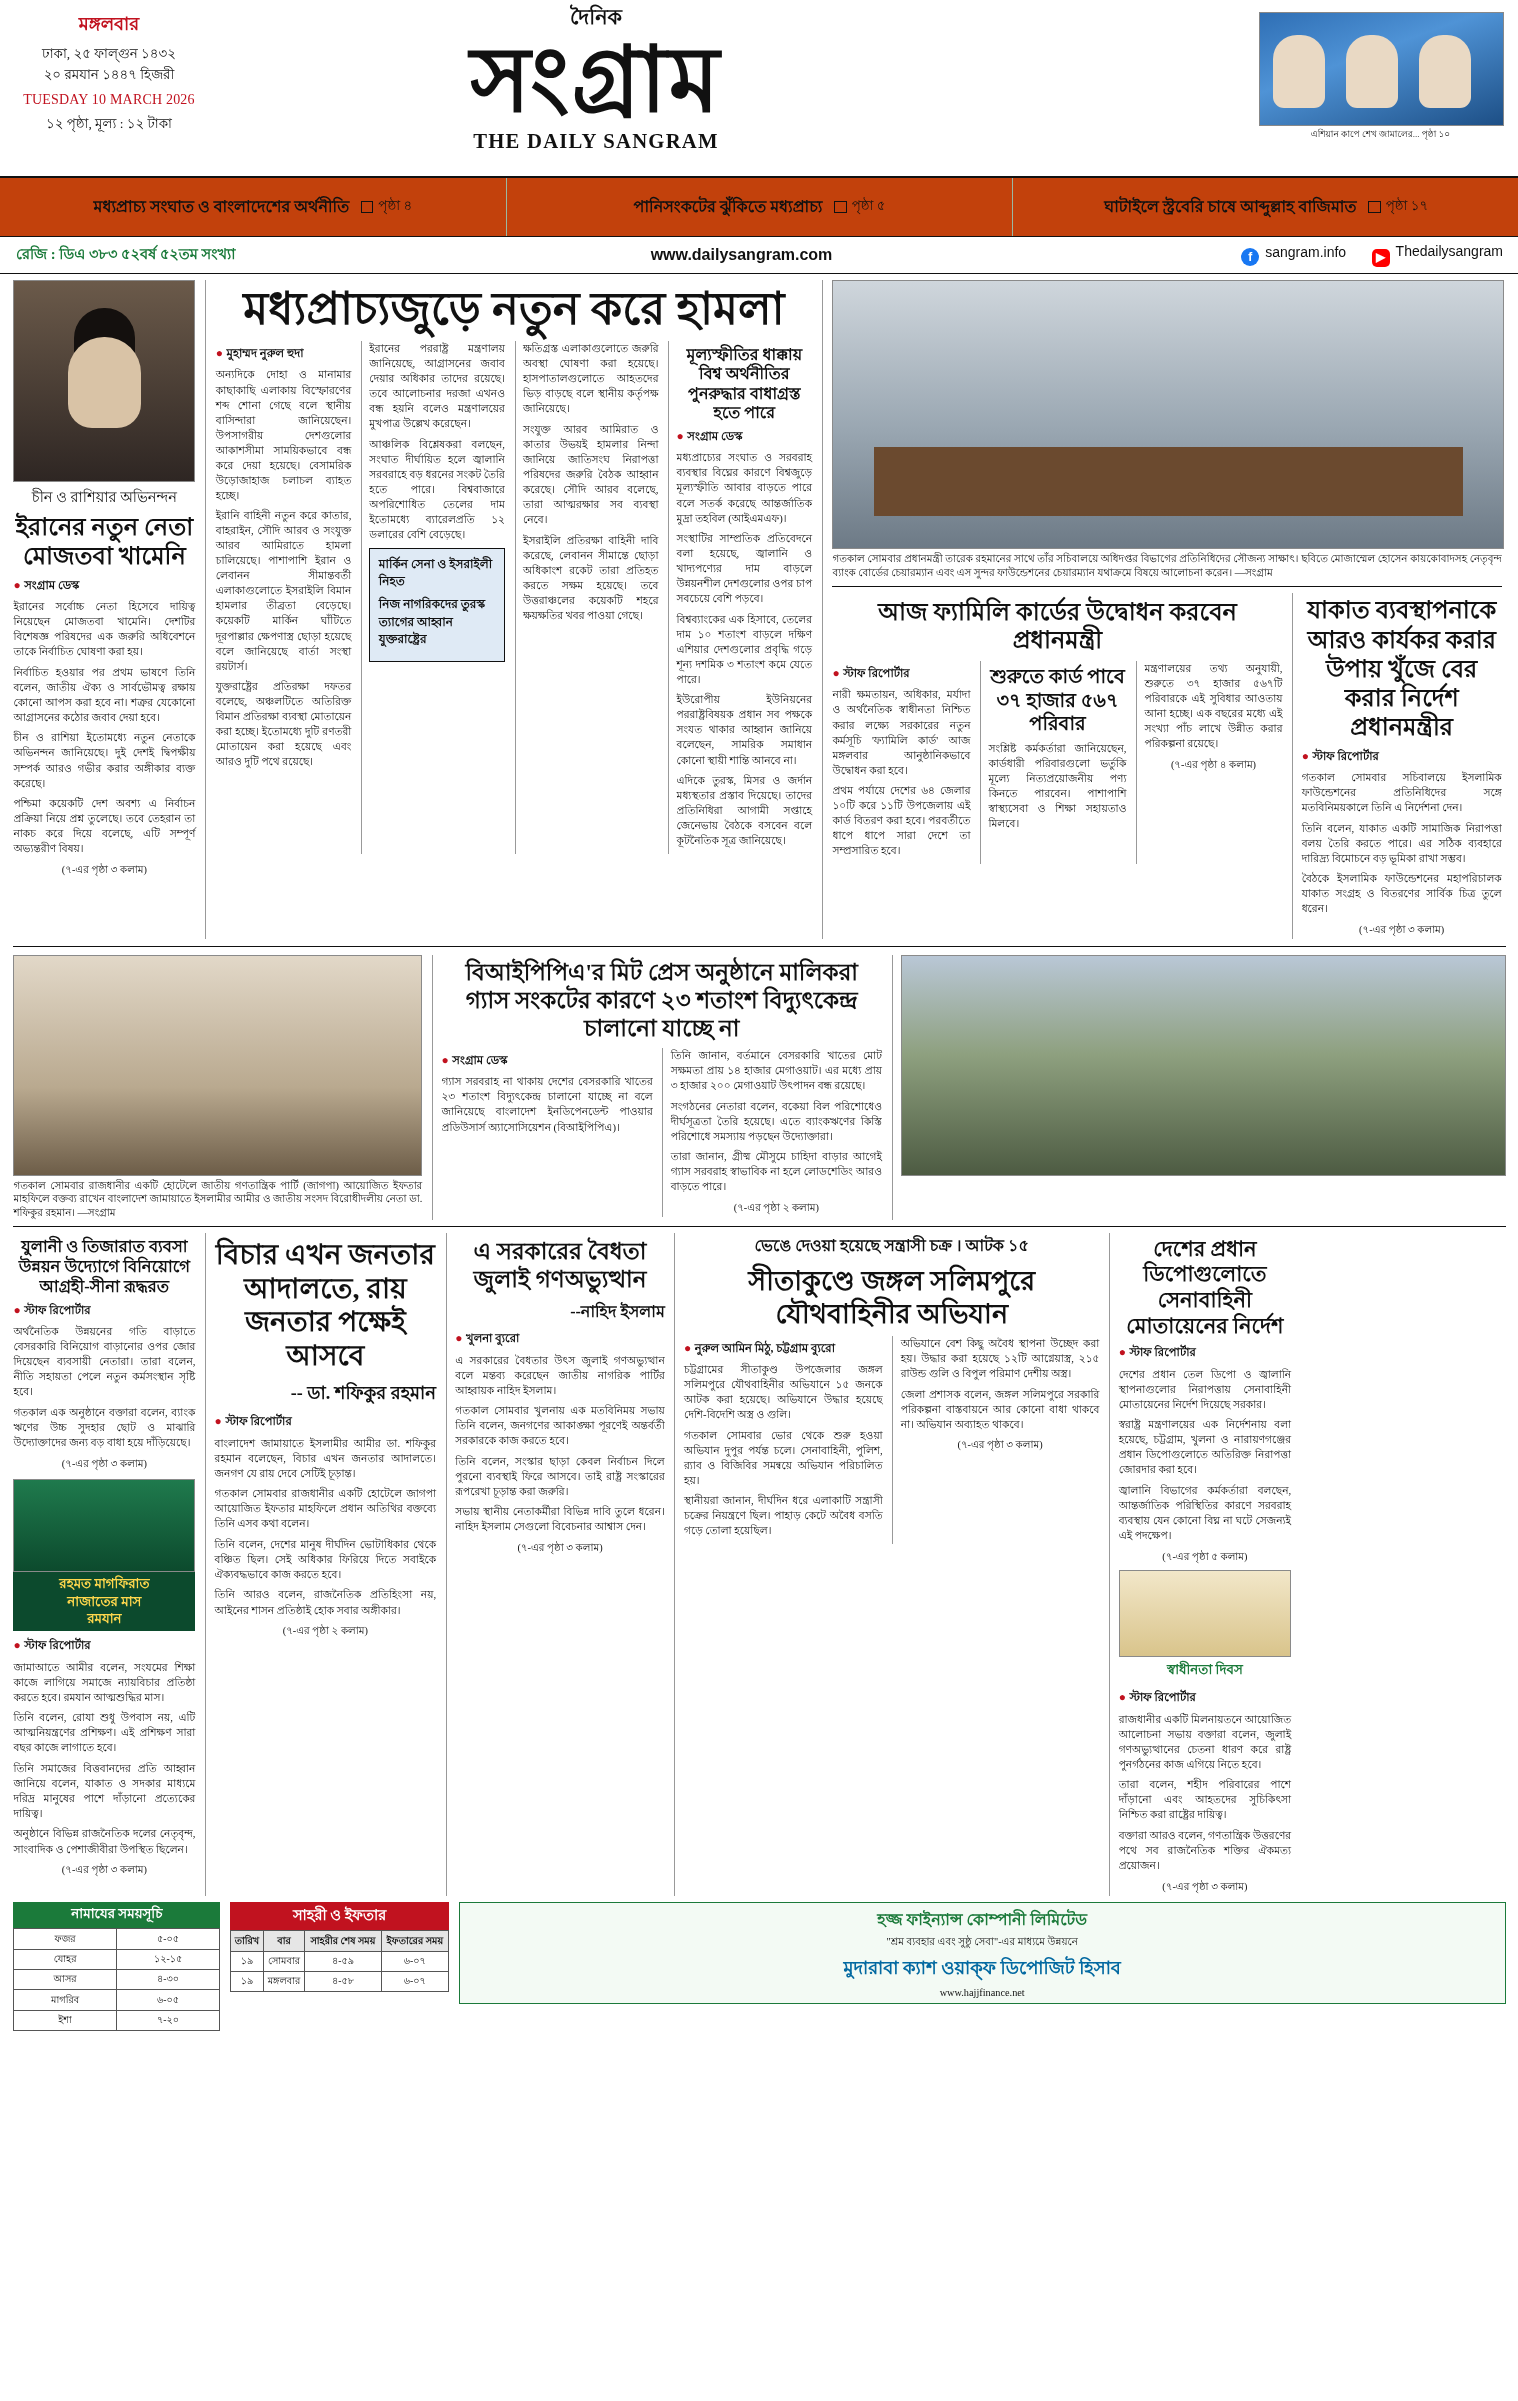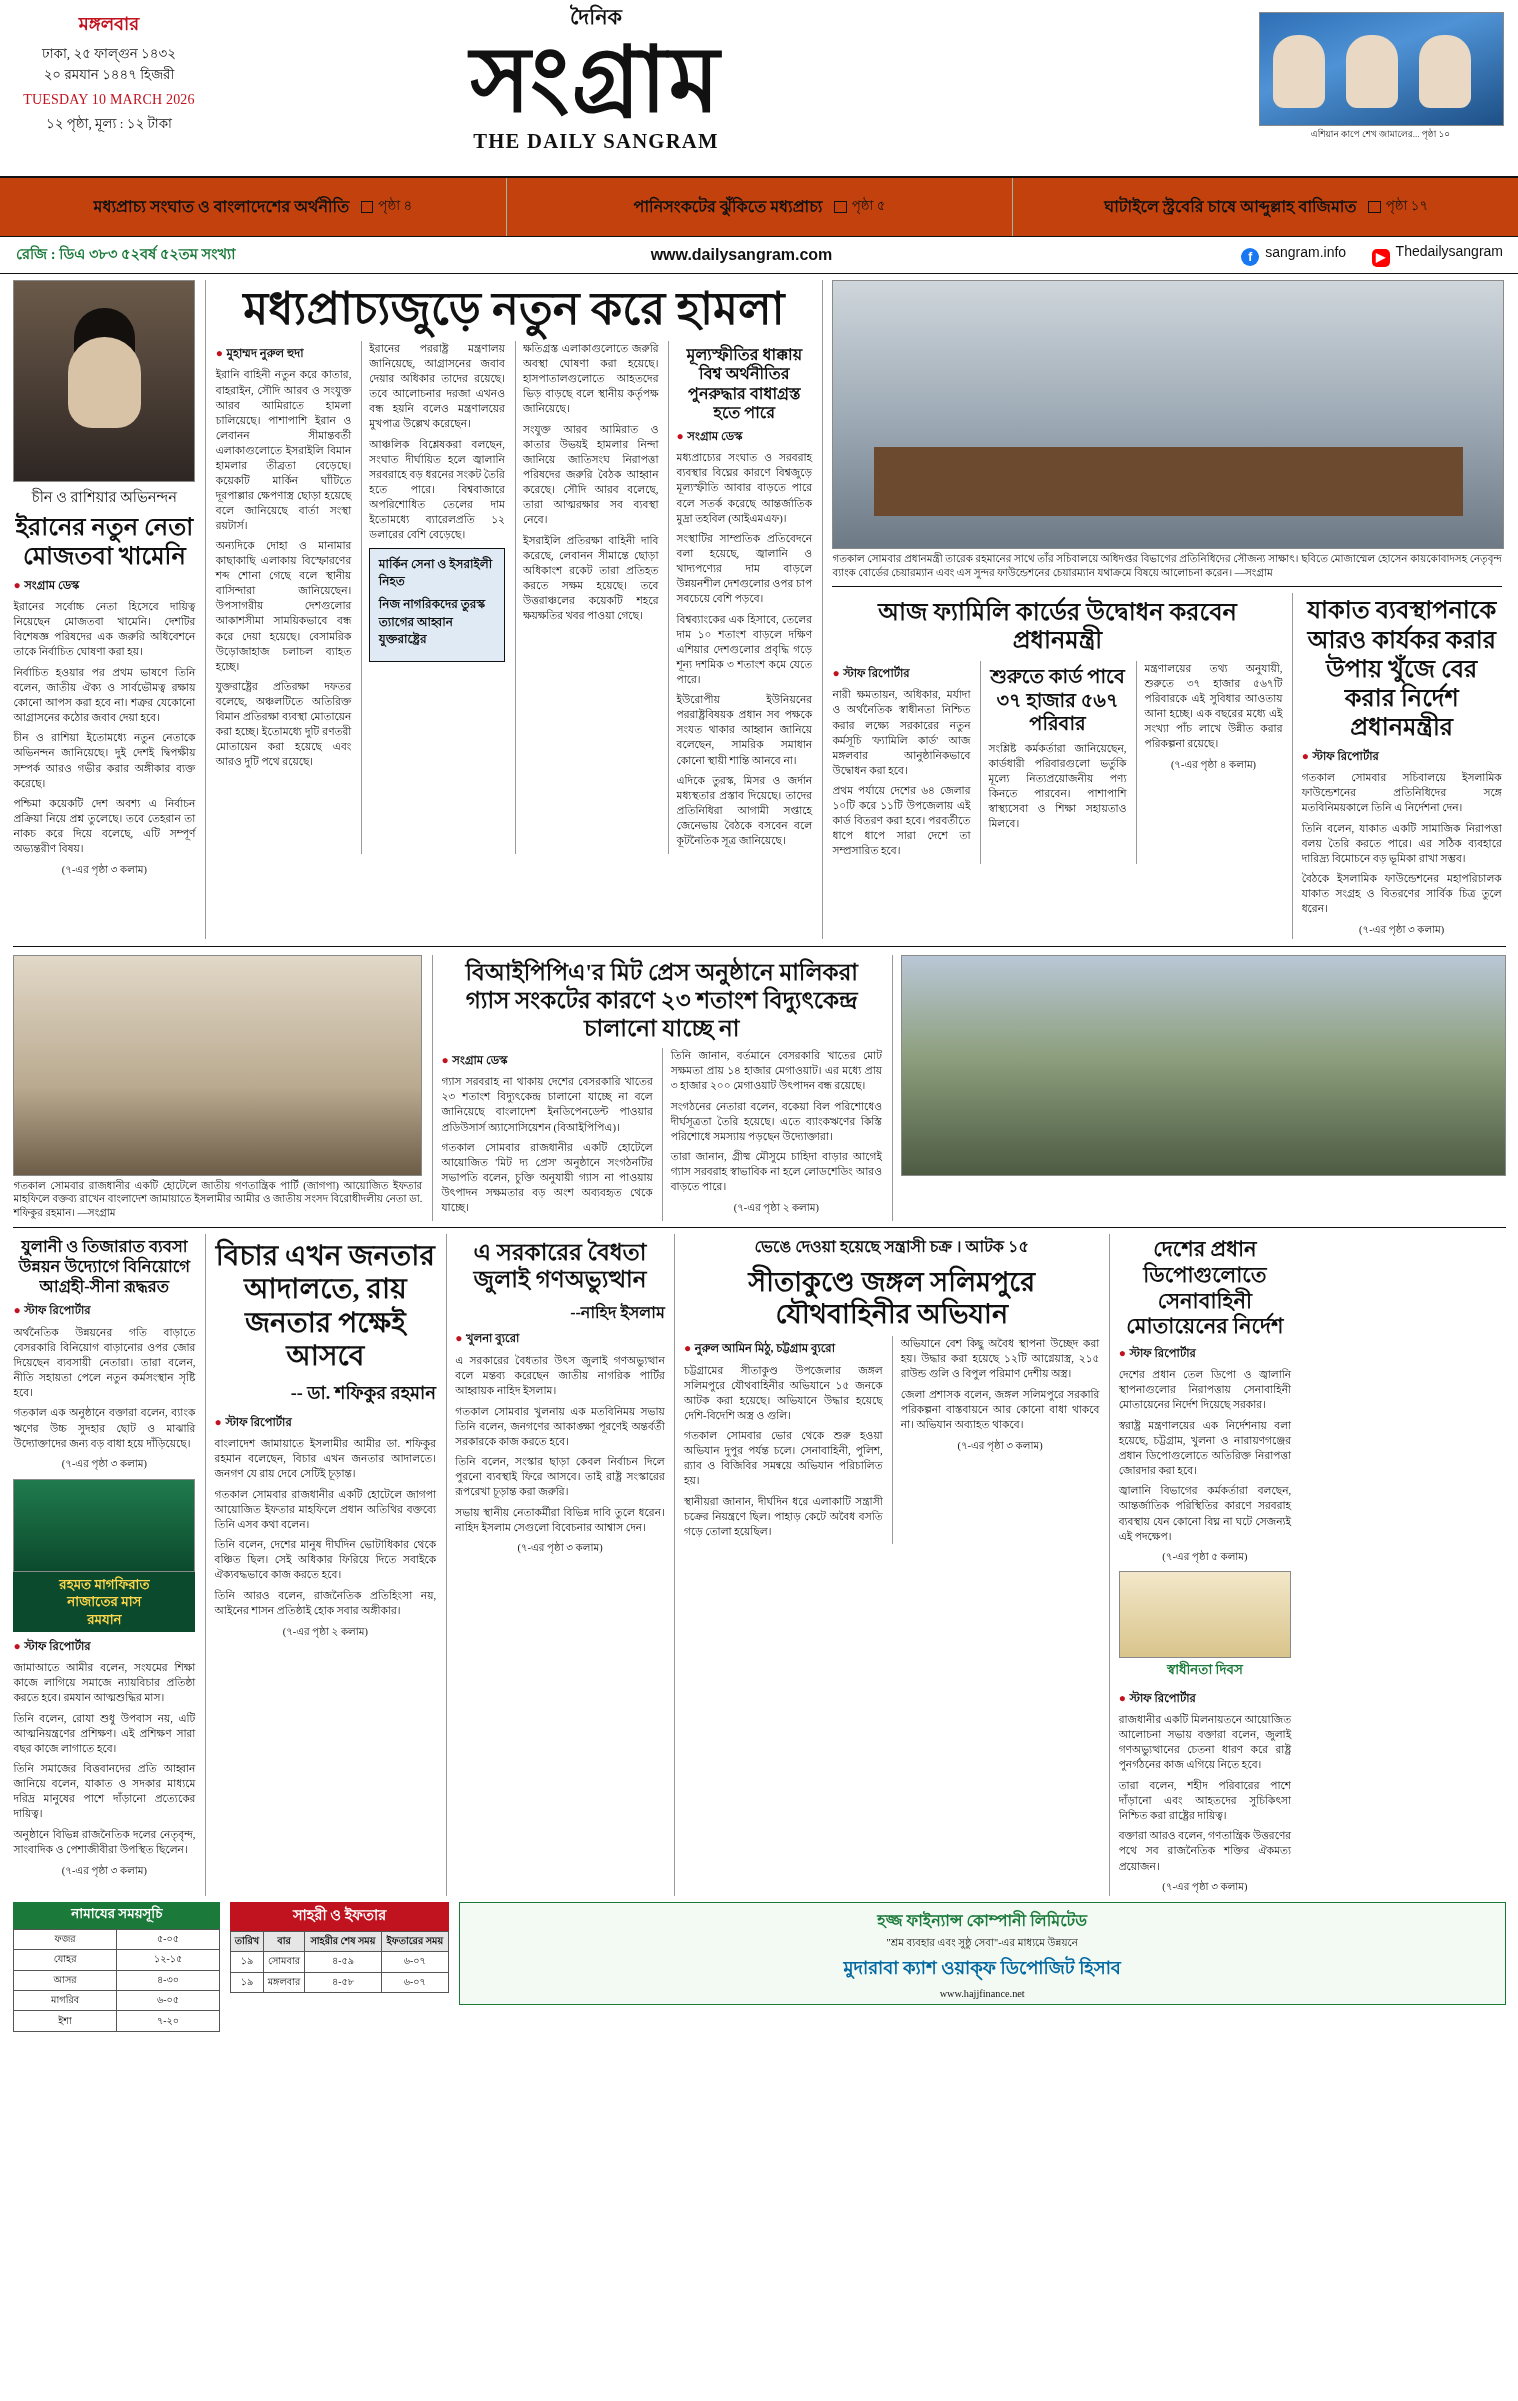--- a/index.html
+++ b/index.html
@@ -139,22 +139,22 @@
         <p class="txt">চীন ও রাশিয়া ইতোমধ্যে নতুন নেতাকে অভিনন্দন জানিয়েছে। দুই দেশই দ্বিপক্ষীয় সম্পর্ক আরও গভীর করার অঙ্গীকার ব্যক্ত করেছে।</p>
         <p class="txt">পশ্চিমা কয়েকটি দেশ অবশ্য এ নির্বাচন প্রক্রিয়া নিয়ে প্রশ্ন তুলেছে। তবে তেহরান তা নাকচ করে দিয়ে বলেছে, এটি সম্পূর্ণ অভ্যন্তরীণ বিষয়।</p>
         <div class="cont">(৭-এর পৃষ্ঠা ৩ কলাম)</div>
       </div>
 
       <div class="col vline" style="width:607px;padding-left:9.7px">
         <h1 class="lead">মধ্যপ্রাচ্যজুড়ে নতুন করে হামলা</h1>
         <div class="row">
           <div style="width:143px">
             <div class="byline"><span class="dot">●</span><span>মুহাম্মদ নুরুল হুদা</span></div>
+            <p class="txt">অন্যদিকে দোহা ও মানামার কাছাকাছি এলাকায় বিস্ফোরণের শব্দ শোনা গেছে বলে স্থানীয় বাসিন্দারা জানিয়েছেন। উপসাগরীয় দেশগুলোর আকাশসীমা সাময়িকভাবে বন্ধ করে দেয়া হয়েছে। বেসামরিক উড়োজাহাজ চলাচল ব্যাহত হচ্ছে।</p>
             <p class="txt">ইরানি বাহিনী নতুন করে কাতার, বাহরাইন, সৌদি আরব ও সংযুক্ত আরব আমিরাতে হামলা চালিয়েছে। পাশাপাশি ইরান ও লেবানন সীমান্তবর্তী এলাকাগুলোতে ইসরাইলি বিমান হামলার তীব্রতা বেড়েছে। কয়েকটি মার্কিন ঘাঁটিতে দূরপাল্লার ক্ষেপণাস্ত্র ছোড়া হয়েছে বলে জানিয়েছে বার্তা সংস্থা রয়টার্স।</p>
-            <p class="txt">অন্যদিকে দোহা ও মানামার কাছাকাছি এলাকায় বিস্ফোরণের শব্দ শোনা গেছে বলে স্থানীয় বাসিন্দারা জানিয়েছেন। উপসাগরীয় দেশগুলোর আকাশসীমা সাময়িকভাবে বন্ধ করে দেয়া হয়েছে। বেসামরিক উড়োজাহাজ চলাচল ব্যাহত হচ্ছে।</p>
             <p class="txt">যুক্তরাষ্ট্রের প্রতিরক্ষা দফতর বলেছে, অঞ্চলটিতে অতিরিক্ত বিমান প্রতিরক্ষা ব্যবস্থা মোতায়েন করা হচ্ছে। ইতোমধ্যে দুটি রণতরী মোতায়েন করা হয়েছে এবং আরও দুটি পথে রয়েছে।</p>
           </div>
           <div class="vline" style="width:143px;padding-left:7.3px">
             <p class="txt">ইরানের পররাষ্ট্র মন্ত্রণালয় জানিয়েছে, আগ্রাসনের জবাব দেয়ার অধিকার তাদের রয়েছে। তবে আলোচনার দরজা এখনও বন্ধ হয়নি বলেও মন্ত্রণালয়ের মুখপাত্র উল্লেখ করেছেন।</p>
             <p class="txt">আঞ্চলিক বিশ্লেষকরা বলছেন, সংঘাত দীর্ঘায়িত হলে জ্বালানি সরবরাহে বড় ধরনের সংকট তৈরি হতে পারে। বিশ্ববাজারে অপরিশোধিত তেলের দাম ইতোমধ্যে ব্যারেলপ্রতি ১২ ডলারের বেশি বেড়েছে।</p>
             <div class="boxed">
               <div>মার্কিন সেনা ও ইসরাইলী নিহত</div>
               <div>নিজ নাগরিকদের তুরস্ক ত্যাগের আহ্বান যুক্তরাষ্ট্রের</div>
             </div>
           </div>
@@ -218,21 +218,20 @@
         <div class="photo p-hall" style="height:219px"></div>
         <div class="cap">গতকাল সোমবার রাজধানীর একটি হোটেলে জাতীয় গণতান্ত্রিক পার্টি (জাগপা) আয়োজিত ইফতার মাহফিলে বক্তব্য রাখেন বাংলাদেশ জামায়াতে ইসলামীর আমীর ও জাতীয় সংসদ বিরোধীদলীয় নেতা ডা. শফিকুর রহমান।   —সংগ্রাম</div>
       </div>
 
       <div class="col vline" style="width:450px;padding-left:8.5px">
         <h2 class="head" style="font-size:23px">বিআইপিপিএ'র মিট প্রেস অনুষ্ঠানে মালিকরা গ্যাস সংকটের কারণে ২৩ শতাংশ বিদ্যুৎকেন্দ্র চালানো যাচ্ছে না</h2>
         <div class="row">
           <div style="width:213px">
             <div class="byline"><span class="dot">●</span><span>সংগ্রাম ডেস্ক</span></div>
             <p class="txt">গ্যাস সরবরাহ না থাকায় দেশের বেসরকারি খাতের ২৩ শতাংশ বিদ্যুৎকেন্দ্র চালানো যাচ্ছে না বলে জানিয়েছে বাংলাদেশ ইনডিপেনডেন্ট পাওয়ার প্রডিউসার্স অ্যাসোসিয়েশন (বিআইপিপিএ)।</p>
-            <p class="txt">গতকাল সোমবার রাজধানীর একটি হোটেলে আয়োজিত 'মিট দ্য প্রেস' অনুষ্ঠানে সংগঠনটির সভাপতি বলেন, চুক্তি অনুযায়ী গ্যাস না পাওয়ায় উৎপাদন সক্ষমতার বড় অংশ অব্যবহৃত থেকে যাচ্ছে।</p>
           </div>
           <div class="vline" style="width:213px;padding-left:7.3px">
             <p class="txt">তিনি জানান, বর্তমানে বেসরকারি খাতের মোট সক্ষমতা প্রায় ১৪ হাজার মেগাওয়াট। এর মধ্যে প্রায় ৩ হাজার ২০০ মেগাওয়াট উৎপাদন বন্ধ রয়েছে।</p>
             <p class="txt">সংগঠনের নেতারা বলেন, বকেয়া বিল পরিশোধেও দীর্ঘসূত্রতা তৈরি হয়েছে। এতে ব্যাংকঋণের কিস্তি পরিশোধে সমস্যায় পড়ছেন উদ্যোক্তারা।</p>
             <p class="txt">তারা জানান, গ্রীষ্ম মৌসুমে চাহিদা বাড়ার আগেই গ্যাস সরবরাহ স্বাভাবিক না হলে লোডশেডিং আরও বাড়তে পারে।</p>
             <div class="cont">(৭-এর পৃষ্ঠা ২ কলাম)</div>
           </div>
         </div>
       </div>
 

